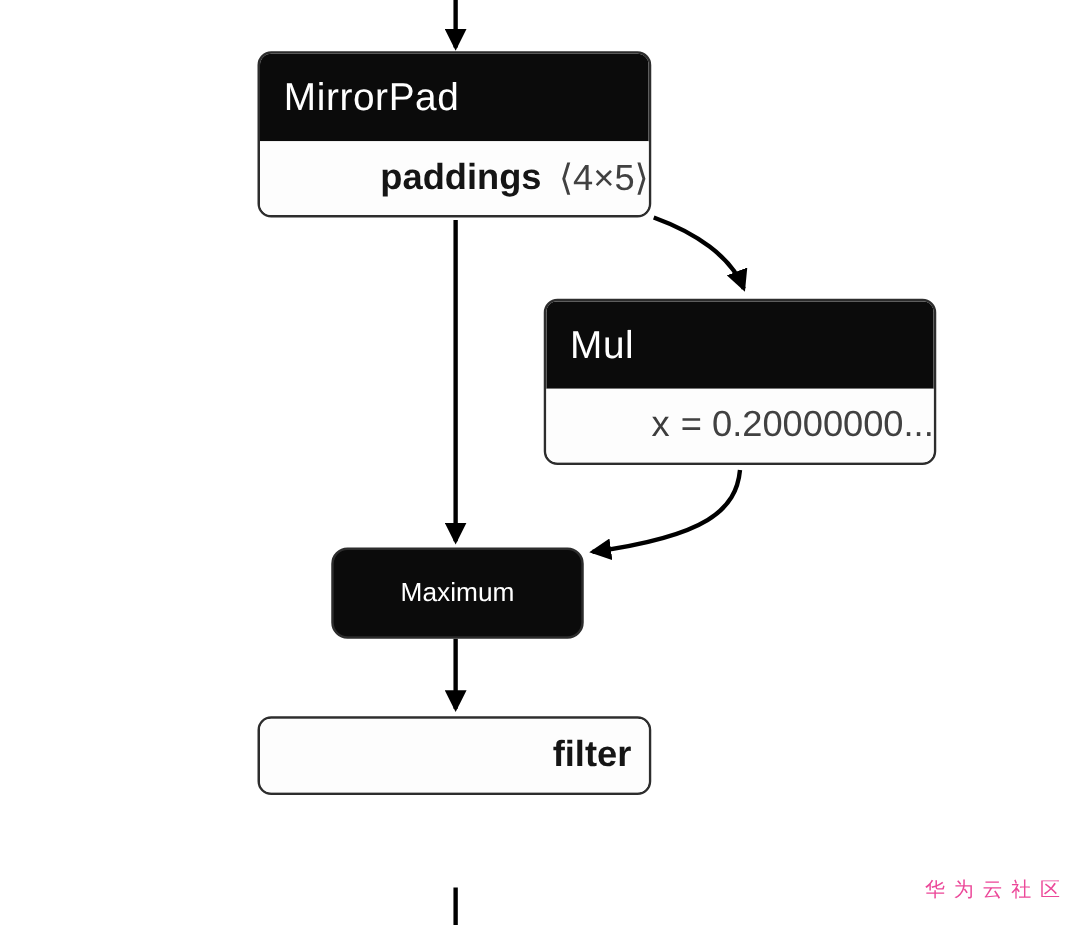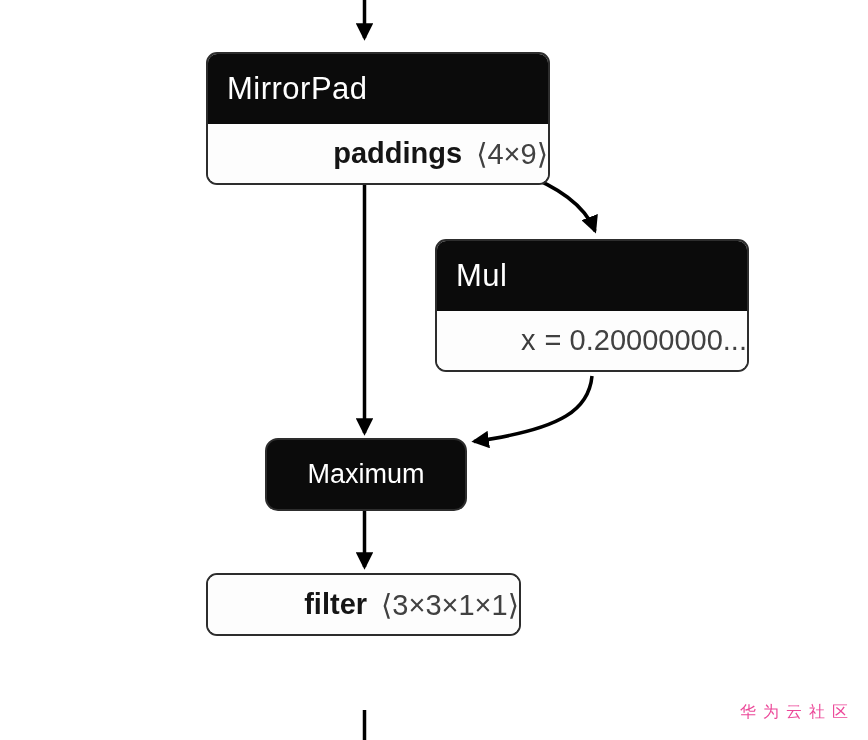--- a/index.html
+++ b/index.html
@@ -67,21 +67,21 @@
   .attr-value {
     font-weight: 400;
     color: #414141;
   }
   .node.single {
     display: flex;
     align-items: center;
     justify-content: center;
     border-radius: 13px;
     color: #ffffff;
-    font-size: 27px;
+    font-size: 21px;
   }
   .watermark {
     position: absolute;
     z-index: 3;
     right: 13px;
     top: 702px;
     font-size: 16px;
     letter-spacing: 7px;
     font-weight: 400;
     white-space: nowrap;
@@ -99,46 +99,45 @@
       </marker>
     </defs>
     <path class="edge" d="M364.5,0 L364.5,38" marker-end="url(#arrowhead)" style="stroke: rgb(0, 0, 0);"></path>
     <path class="edge" d="M364.5,176 L364.5,433" marker-end="url(#arrowhead)" style="stroke: rgb(0, 0, 0);"></path>
     <path class="edge" d="M523,174 C556,186 585,205 595,231" marker-end="url(#arrowhead)" style="stroke: rgb(0, 0, 0);"></path>
     <path class="edge" d="M592,376 C589,408 565,429 474,441.5" marker-end="url(#arrowhead)" style="stroke: rgb(0, 0, 0);"></path>
     <path class="edge" d="M364.5,511 L364.5,567" marker-end="url(#arrowhead)" style="stroke: rgb(0, 0, 0);"></path>
     <path class="edge" d="M364.5,710 L364.5,740" style="stroke: rgb(0, 0, 0);"></path>
   </svg>
 
-  <div class="node" style="left:206px; top:52px; width:344px;">
+  <div class="node" style="left:206px; top:41px; width:315px;">
     <div class="node-header" style="background: rgb(11, 11, 11);">
       <span>MirrorPad</span>
     </div>
     <div class="node-body">
       <span class="attr-name">paddings</span>
-      <span class="attr-value">⟨4×9⟩</span>
+      <span class="attr-value">⟨4×5⟩</span>
     </div>
   </div>
 
   <div class="node" style="left:435px; top:239px; width:314px;">
     <div class="node-header" style="background: rgb(11, 11, 11);">
       <span>Mul</span>
     </div>
     <div class="node-body">
       <span class="attr-name plain">x</span>
       <span class="attr-value">= 0.20000000...</span>
     </div>
   </div>
 
   <div class="node single" style="left: 265px; top: 438px; width: 202px; height: 73px; background: rgb(11, 11, 11);">
     <span>Maximum</span>
   </div>
 
   <div class="node" style="left:206px; top:573px; width:315px;">
     <div class="node-body">
       <span class="attr-name">filter</span>
-      <span class="attr-value">⟨3×3×1×1⟩</span>
     </div>
   </div>
 
   <div class="watermark" style="color: #ec4899;">华为云社区</div>
 
 </div>
 
 </body></html>

